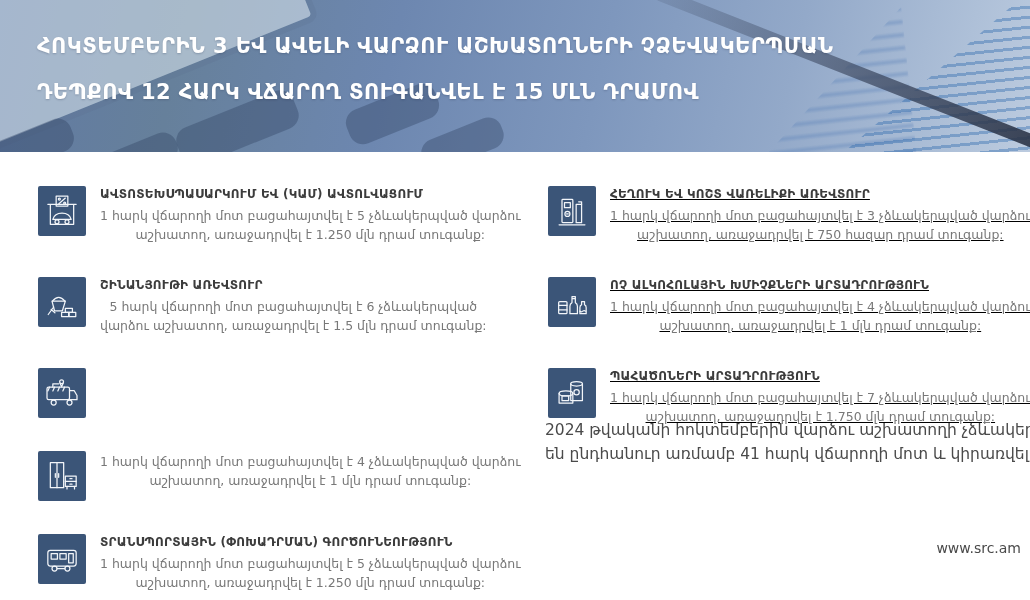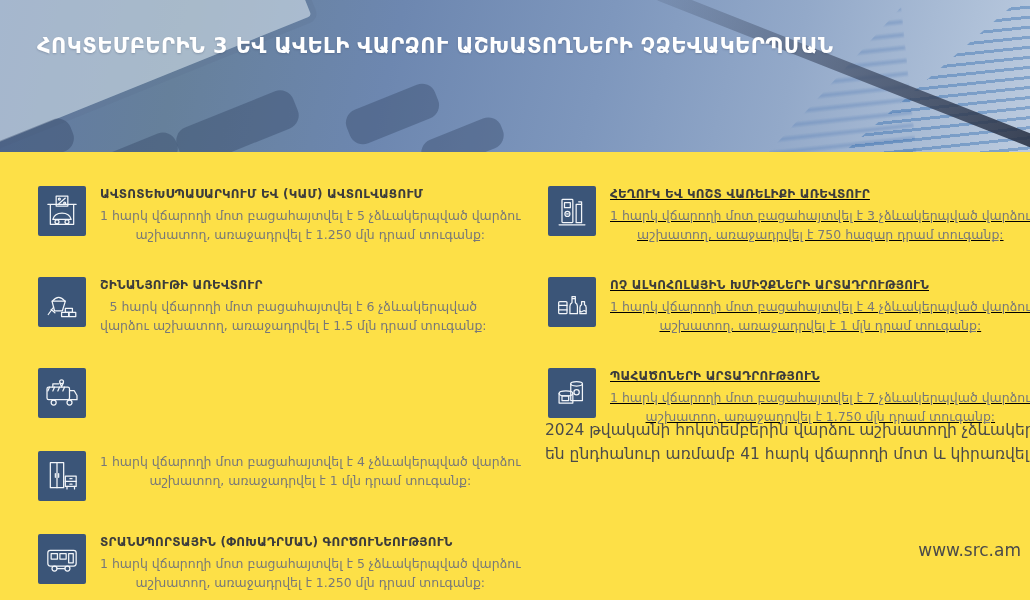--- a/index.html
+++ b/index.html
@@ -1,17 +1,17 @@
 <!DOCTYPE html>
 <html><head>
 <meta charset="utf-8">
 <style>
   html,body{margin:0;padding:0;}
   body{font-family:"DejaVu Sans",sans-serif;background:#e9e9e9;}
-  #stage{position:relative;width:1030px;height:600px;overflow:hidden;background:#fde047;margin:0 auto;}
+  #stage{position:relative;width:1030px;height:600px;overflow:hidden;background:#ffffff;margin:0 auto;}
 
   
   .banner{position:absolute;left:0;top:0;width:1030px;height:152px;overflow:hidden;
     background:linear-gradient(103deg,#617aa4 0%,#66809b 18%,#6d87b0 38%,#7e97bd 58%,#93a9c9 76%,#aec0d8 92%,#bccbdf 100%);}
   .calc-display{position:absolute;left:-70px;top:-95px;width:360px;height:185px;
     background:rgba(222,233,241,.55);transform:rotate(-22deg);border-radius:4px;
     box-shadow:0 0 0 6px rgba(90,110,145,.25);}
   .calc-btn{position:absolute;background:rgba(48,66,98,.38);border-radius:14px;transform:rotate(-22deg);}
   .pen{position:absolute;left:655px;top:-14px;width:430px;height:13px;border-radius:8px;
     background:linear-gradient(90deg,rgba(62,74,98,.15),rgba(62,74,98,.75) 55%,rgba(38,46,64,.9));
@@ -37,39 +37,40 @@
     stroke-linecap:round;stroke-linejoin:round;}
   .item-text{margin-left:14px;padding-top:1px;}
   .item-title{font-size:12px;font-weight:700;color:#3c3c3c;letter-spacing:.2px;margin-bottom:5px;white-space:nowrap;}
   .item-body{font-size:12.5px;color:#787878;line-height:19px;white-space:nowrap;text-align:center;}
 
   
   .summary{position:absolute;left:545px;top:419px;width:485px;overflow:hidden;
     font-size:15.5px;color:#4a4a4a;line-height:23.5px;}
   .summary div{white-space:nowrap;}
 
-  .site-url{position:absolute;right:9px;top:540px;font-size:17px;color:#4a4a4a;}
+  .site-url{position:absolute;right:9px;top:540px;font-size:14px;color:#4a4a4a;}
 </style>
 </head>
 <body>
 
 <div id="stage">
 
   <div class="banner">
     <div class="calc-display"></div>
     <div class="calc-btn" style="left:175px;top:108px;width:125px;height:40px;"></div>
     <div class="calc-btn" style="left:345px;top:96px;width:95px;height:36px;"></div>
     <div class="calc-btn" style="left:420px;top:128px;width:85px;height:32px;"></div>
     <div class="calc-btn" style="left:-15px;top:130px;width:90px;height:34px;"></div>
     <div class="calc-btn" style="left:80px;top:146px;width:100px;height:30px;"></div>
     <div class="chart-lines2"></div>
     <div class="chart-lines"></div>
     <div class="pen"></div>
 
     <div class="banner-title line1">ՀՈԿՏԵՄԲԵՐԻՆ 3 ԵՎ ԱՎԵԼԻ ՎԱՐՁՈՒ ԱՇԽԱՏՈՂՆԵՐԻ ՉՁԵՎԱԿԵՐՊՄԱՆ</div>
+    <div class="banner-title line2">ԴԵՊՔՈՎ 12 ՀԱՐԿ ՎՃԱՐՈՂ ՏՈՒԳԱՆՎԵԼ Է 15 ՄԼՆ ԴՐԱՄՈՎ</div>
   </div>
 
   <div class="col col-left" id="col-left">
       <div class="item">
         <div class="icon-box">
           <svg viewBox="0 0 48 48">
             <path d="M10 40 V16 M38 40 V16 M7 16 H41 M10 40 h28"></path>
             <rect x="17" y="6" width="14" height="12"></rect>
             <path d="M20 15.5 L28 8.5"></path>
             <circle cx="20.8" cy="9.6" r="1.2"></circle>

